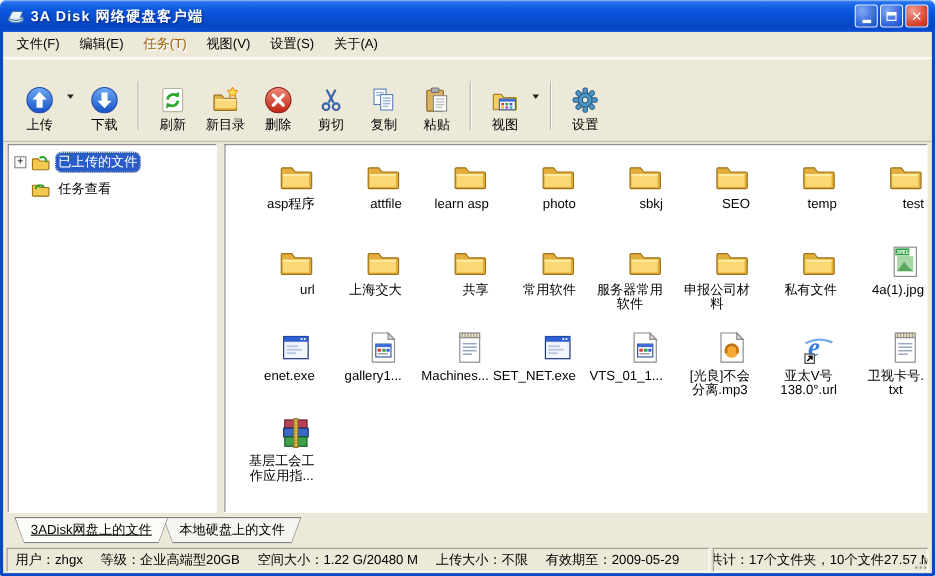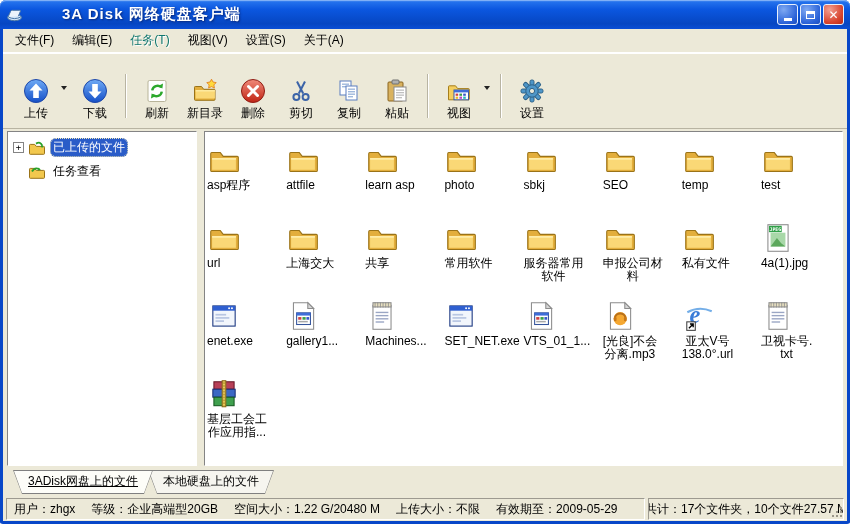--- a/index.html
+++ b/index.html
@@ -1,46 +1,46 @@
 <!DOCTYPE html>
 <html><head>
 <meta charset="utf-8">
 <style>
   html,body{margin:0;padding:0;background:#fff;}
   body{width:850px;height:524px;overflow:hidden;font-family:"Liberation Sans","DejaVu Sans",sans-serif;font-size:12px;color:#000;}
   .window{width:850px;height:524px;box-sizing:border-box;border:3px solid #0847C8;border-top:none;border-radius:6px 6px 3px 3px;background:#ECE9D8;display:flex;flex-direction:column;position:relative;}
   
   .titlebar{flex:0 0 29px;margin:0 -3px;border-radius:6px 6px 0 0;background:linear-gradient(180deg,#5596F2 0%,#2270EC 8%,#0B57E0 32%,#0646C2 82%,#0A4ED6 100%);display:flex;align-items:center;padding:0 6px;gap:5px;box-shadow:inset 0 1px 0 #7FB0F6;}
-  .title-text{color:#fff;font-weight:bold;font-size:15px;text-shadow:1px 1px 2px #09287A;flex:1;letter-spacing:1px;margin-left:34px;}
+  .title-text{color:#fff;font-weight:bold;font-size:13px;text-shadow:1px 1px 2px #09287A;flex:1;letter-spacing:1px;}
   .appicon svg{width:17px;height:17px;display:block;}
   .caps{display:flex;gap:2px;}
   .cap{width:21px;height:21px;border-radius:3px;border:1px solid #E8F0FC;display:flex;align-items:center;justify-content:center;box-sizing:border-box;cursor:default;}
   .cap.min,.cap.max{background:radial-gradient(circle at 30% 25%,#7FA9F2,#2A62D8 70%,#1B4DBE);}
   .cap.close{background:radial-gradient(circle at 30% 25%,#F2A092,#D8442E 65%,#B92A16);}
   .g-min{width:8px;height:3px;background:#fff;margin-top:9px;}
   .g-max{width:9px;height:8px;border:1px solid #fff;border-top-width:3px;box-sizing:border-box;}
   .g-close{color:#fff;font-weight:bold;font-size:12px;line-height:1;}
   
   .menubar{flex:0 0 23px;display:flex;align-items:center;padding-left:3px;background:#ECE9D8;border-bottom:1px solid #fff;}
   .mitem{padding:3px 9px;cursor:default;}
-  .mitem.disabled{color:#0f766e;text-shadow:1px 1px 0 #fff;}
+  .mitem.disabled{color:#a16207;text-shadow:1px 1px 0 #fff;}
   
   .toolbar{flex:0 0 57px;display:flex;align-items:center;padding:13px 6px 4px 10px;background:#ECE9D8;border-top:1px solid #fff;border-bottom:1px solid #B8B4A2;gap:2px;}
   .tbtn{display:flex;flex-direction:column;align-items:center;justify-content:flex-end;min-width:46px;height:50px;padding:2px 4px;box-sizing:border-box;gap:3px;cursor:default;}
   .ticon svg{width:26px;height:26px;display:block;}
   .tlabel{font-size:12px;line-height:12px;white-space:nowrap;}
   .tsep{width:1px;height:44px;background:#B8B4A2;border-right:1px solid #fff;margin:0 5px;align-self:center;}
   .ddwrap{align-self:center;margin:0 3px 16px 0;}
   .ddarrow{display:block;width:0;height:0;border-left:3.5px solid transparent;border-right:3.5px solid transparent;border-top:4px solid #222;}
   
   .content{flex:1;position:relative;background:#ECE9D8;overflow:hidden;}
   .tree-panel{position:absolute;left:4px;top:2px;bottom:3px;width:190px;background:#fff;border:1px solid;border-color:#848484 #FFFFFF #FFFFFF #848484;box-sizing:border-box;padding:5px 3px;}
   .files-panel{position:absolute;left:201px;top:2px;right:4px;bottom:3px;background:#fff;border:1px solid;border-color:#848484 #FFFFFF #FFFFFF #848484;box-sizing:border-box;padding:8px 2px;overflow:hidden;}
   .file-grid{display:grid;grid-template-columns:repeat(8,1fr);grid-auto-rows:76px;row-gap:2px;}
-  .fitem{display:flex;flex-direction:column;align-items:flex-start;gap:2px;padding-top:3px;cursor:default;}
+  .fitem{display:flex;flex-direction:column;align-items:flex-end;gap:2px;padding-top:3px;cursor:default;}
   .ficon svg{width:34px;height:34px;display:block;}
   .flabel{white-space:pre-line;text-align:center;font-size:12px;line-height:13px;}
   .trow{display:flex;align-items:center;gap:4px;padding:1px 2px;margin-bottom:3px;cursor:default;}
   .texp{width:11px;height:11px;border:1px solid #848484;background:#fff;font-size:9px;line-height:9px;text-align:center;box-sizing:border-box;font-family:"DejaVu Sans Mono",monospace;flex:0 0 11px;}
   .texp.noexp{visibility:hidden;}
   .ticn svg{width:18px;height:18px;display:block;}
   .tlbl{padding:1px 3px;}
   .tlbl.sel{background:#2A5CC8;color:#fff;outline:1px dotted #F3E9B5;outline-offset:-1px;border-radius:6px;}
   
   .tabbar{flex:0 0 21px;display:flex;align-items:stretch;padding:1px 0 2px 10px;background:#ECE9D8;}

